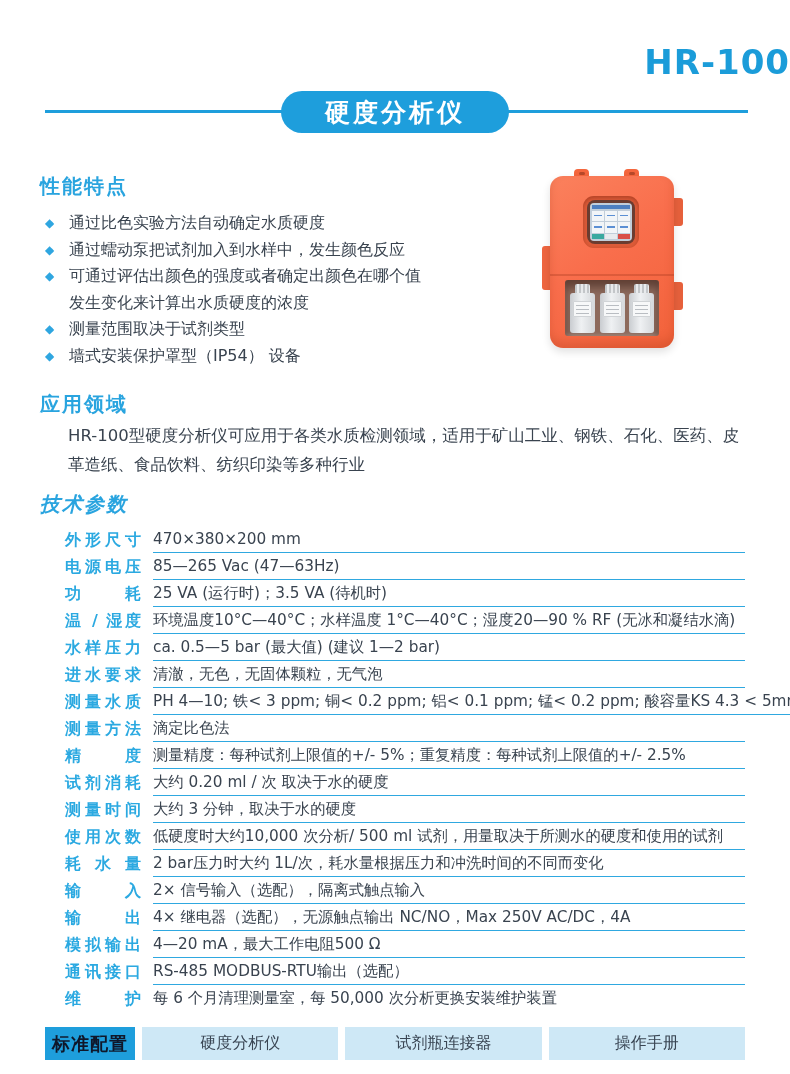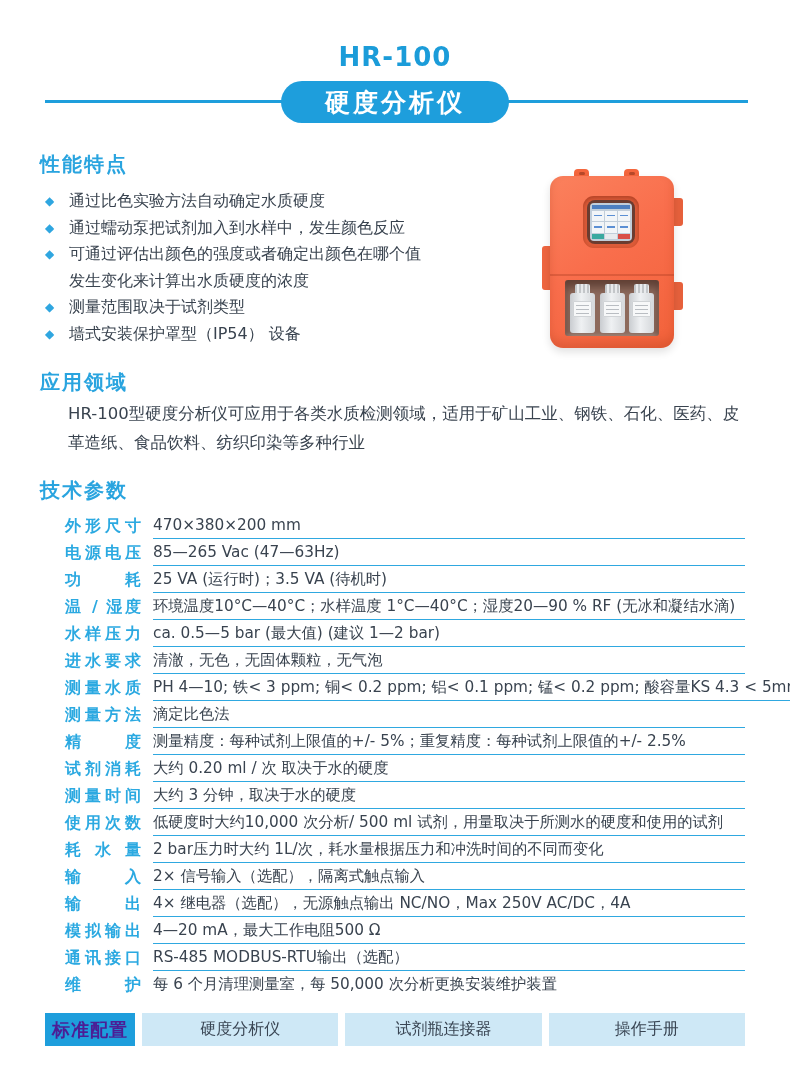--- a/index.html
+++ b/index.html
@@ -5,70 +5,70 @@
   * { margin:0; padding:0; box-sizing:border-box; }
   html,body { background:#ffffff; }
   .page {
     position:relative; width:790px; height:1074px; margin:0 auto;
     background:#ffffff; overflow:hidden;
     font-family:"DejaVu Sans","Liberation Sans",sans-serif;
     color:#3a4654;
   }
   
   .model-title {
-    margin-top:42px; text-align:center;
-    font-size:26px; font-weight:800; letter-spacing:1px;
+    margin-top:42px; text-align:right;
+    font-size:34px; font-weight:800; letter-spacing:1px;
     color:#1b9cd9;
   }
   .divider-row { position:relative; height:42px; margin-top:9px; }
   .divider-line {
     position:absolute; left:45px; right:42px; top:50%;
     height:3px; margin-top:-2px; background:#1e9edc;
   }
   .product-pill {
     position:relative; z-index:1; width:228px; height:42px; margin:0 auto;
     background:#1e9edc; border-radius:21px;
     display:flex; align-items:center; justify-content:center;
     color:#ffffff; font-size:25px; font-weight:700; letter-spacing:3px;
   }
   
   .content { padding:0 45px 0 40px; }
   .section-title { font-size:20px; font-weight:700; color:#29a4df; letter-spacing:2px; }
-  .features-title { margin-top:28px; }
+  .features-title { margin-top:40px; }
   .feature-list { margin-top:10px; }
   .feature-item { display:flex; align-items:flex-start; }
   .diamond {
     width:16px; margin-left:5px; margin-right:8px;
     color:#2fa6e0; font-size:12px; line-height:26.5px; flex:none;
   }
   .feature-text { font-size:16px; line-height:26.5px; color:#39434f; }
   
   .applications-title { margin-top:22px; }
   .app-text {
     margin-top:3px; padding-left:28px;
     font-size:16.5px; line-height:29px; color:#39434f;
   }
   
-  .specs-title { margin-top:20px; }
+  .specs-title { margin-top:12px;font-style:italic; }
   .spec-table { margin-top:8px; }
   .spec-row { display:flex; align-items:stretch; }
   .spec-label {
     flex:none; width:76px; margin-left:25px; margin-right:12px;
     padding:3.5px 0; font-size:16px; font-weight:700; color:#2ba9e1;
     line-height:19px; text-align:justify; text-align-last:justify;
   }
   .spec-value {
     flex:1; padding:3.5px 0; font-size:15.3px; line-height:19px;
     color:#39434f; border-bottom:1px solid #2fa8e0; white-space:nowrap;
   }
   .spec-row.last .spec-value { border-bottom:none; }
   
   .config-bar { display:flex; gap:7px; margin:16px 45px 0 45px; height:33px; }
   .config-label {
-    flex:none; width:90px; background:#1e9edc; color:#4c1d95;
+    flex:none; width:90px; background:#1e9edc; color:#0f172a;
     display:flex; align-items:center; justify-content:center;
     font-size:18px; font-weight:700; letter-spacing:1px;
   }
   .config-cell {
     flex:1; background:#cee8f6; color:#3a4654;
     display:flex; align-items:center; justify-content:center; font-size:16px;
   }
   
   .device { position:absolute; left:550px; top:176px; width:124px; height:172px; }
   .lug {

